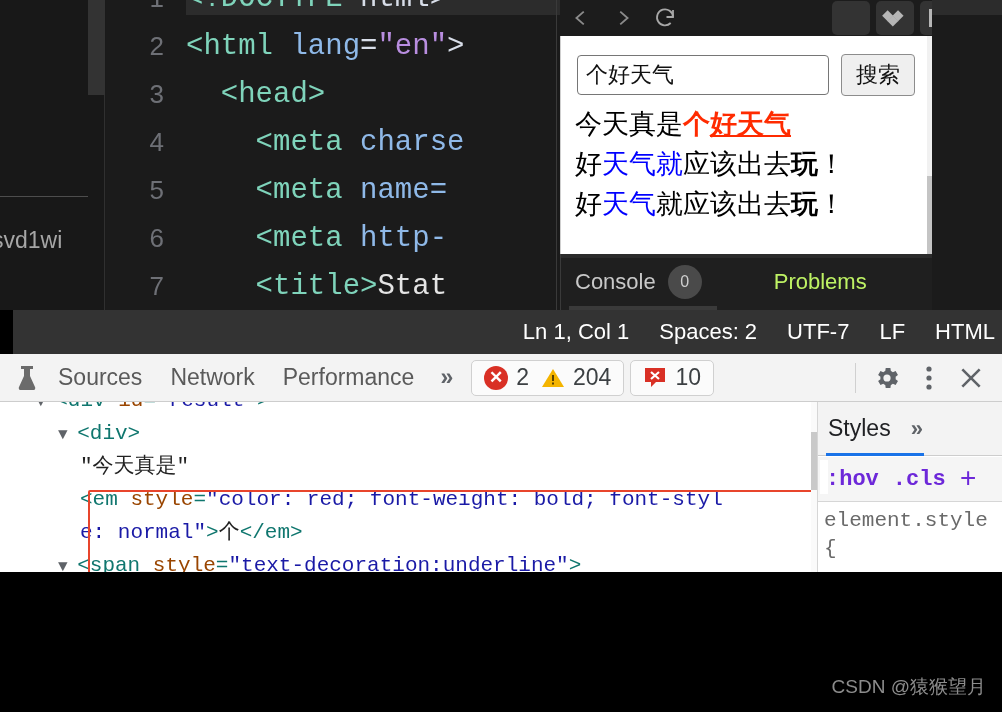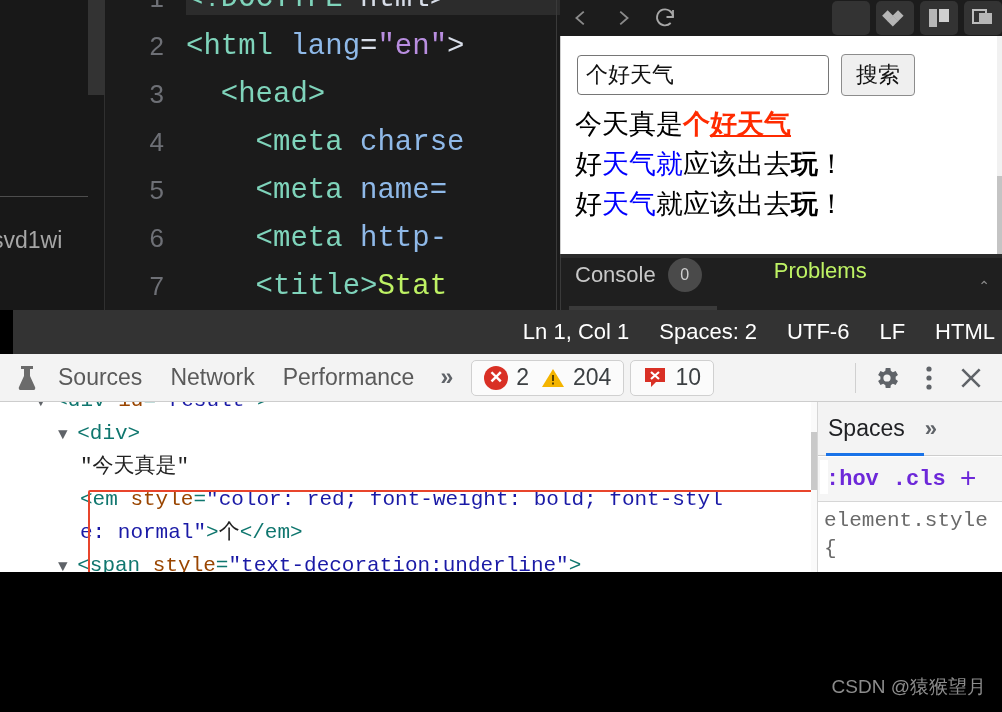--- a/index.html
+++ b/index.html
@@ -48,30 +48,30 @@
   .ln-no {
     width: 80px; text-align: right; padding-right: 22px;
     color: #6e7076; font-family: "Liberation Sans", sans-serif;
     font-size: 26px; flex: 0 0 auto;
   }
   .code-text { flex: 1 1 auto; }
   .tok-tag { color: #7fd4bb; }
   .tok-attr { color: #8fb9e8; }
   .tok-punc { color: #d8dee9; }
   .tok-val { color: #b98ee0; }
-  .tok-txt { color: #bef264; }
+  .tok-txt { color: #e5e5e5; }
   .hl-line { background: #2c2c2c; }
   .cursor-col {
     position: absolute; left: 450px; top: 0; width: 1px; height: 310px;
     background: #3a3a3a;
   }
 
   
   .browser-win {
-    position: absolute; left: 560px; top: 0; width: 442px; height: 310px;
+    position: absolute; left: 560px; top: 0; width: 372px; height: 310px;
     overflow: hidden;
   }
   .browser-toolbar {
     position: absolute; left: 0; top: 0; width: 442px; height: 36px;
     background: #1c1c1c; display: flex; align-items: center;
   }
   .tb-icon { width: 42px; height: 34px; display:flex; align-items:center; justify-content:center; }
   .tb-icon svg { display:block; }
   .tb-sq {
     width: 38px; height: 34px; border-radius: 5px; background: #333;
@@ -109,21 +109,21 @@
   .page-scrollbar {
     position: absolute; right: 0; top: 36px; width: 5px; height: 218px; background:#f1f1f1;
   }
   .page-scrollbar i { position:absolute; top: 140px; left:0; width: 5px; height: 78px; background:#c4c4c4; display:block; }
 
   .drawer {
     position: absolute; left: 0; top: 254px; width: 442px; height: 56px;
     background: #1f1f1f; border-left: 1px solid #3a3a3a;
   }
   .drawer-strip { position:absolute; left:0; top:0; width:442px; height:4px; background:#2b2b2b; }
-  .drawer-tabs { position:absolute; left: 0; top: 4px; height: 48px; display:flex; align-items:flex-start; }
+  .drawer-tabs { position:absolute; left: 0; top: 4px; height: 48px; display:flex; align-items:center; }
   .dtab { font-size: 22px; color: #bef264; padding: 0 14px; display:flex; align-items:center; gap:12px; }
   .dtab.active { color: #c8c8c8; }
   .dbadge {
     width: 34px; height: 34px; border-radius: 50%; background: #4a4a4a; color:#cfcfcf;
     font-size: 16px; display:flex; align-items:center; justify-content:center;
   }
   .dtab-underline { position:absolute; left: 8px; bottom: 0; width: 148px; height: 4px; background:#3a3a3a; }
   .drawer-chev { position:absolute; right: 12px; top: 24px; color:#8a8a8a; font-size: 14px; }
 
   
@@ -302,21 +302,21 @@
         <div class="dtab-underline"></div>
         <div class="drawer-chev">⌃</div>
       </div>
 
     </div>
   </div>
 
   <div class="status-bar">
     <span>Ln 1, Col 1</span>
     <span>Spaces: 2</span>
-    <span>UTF-6</span>
+    <span>UTF-7</span>
     <span>LF</span>
     <span>HTML</span>
   </div>
 
   <div class="devtools">
 
     <div class="dt-tabbar">
       <div class="flask">
         <svg width="22" height="26" viewBox="0 0 22 26" fill="#6b6b6b">
           <rect x="5" y="1" width="12" height="3"></rect>
@@ -386,21 +386,21 @@
             <div class="dom-line" style="top: 147px; left: 58px;"><span class="tw">▼ </span><span class="n-tag">&lt;span</span><span class="n-attr"> style</span><span class="n-tag">=</span><span class="n-val">"text-decoration:underline"</span><span class="n-tag">&gt;</span></div>
           </div>
         <div class="sel-box"></div>
         <div class="dom-scroll">
             <i></i>
           </div>
       </div>
 
       <div class="styles-pane">
         <div class="st-tabbar">
-          <div class="st-tab">Spaces</div>
+          <div class="st-tab">Styles</div>
           <div class="st-more">»</div>
           <div class="st-tab-underline"></div>
         </div>
         <div class="st-toolrow">
           <span>:hov</span>
           <span>.cls</span>
           <span style="font-size:28px;font-weight:normal;">+</span>
         </div>
         <div class="st-caret"></div>
         <div class="st-content">element.style {</div>

